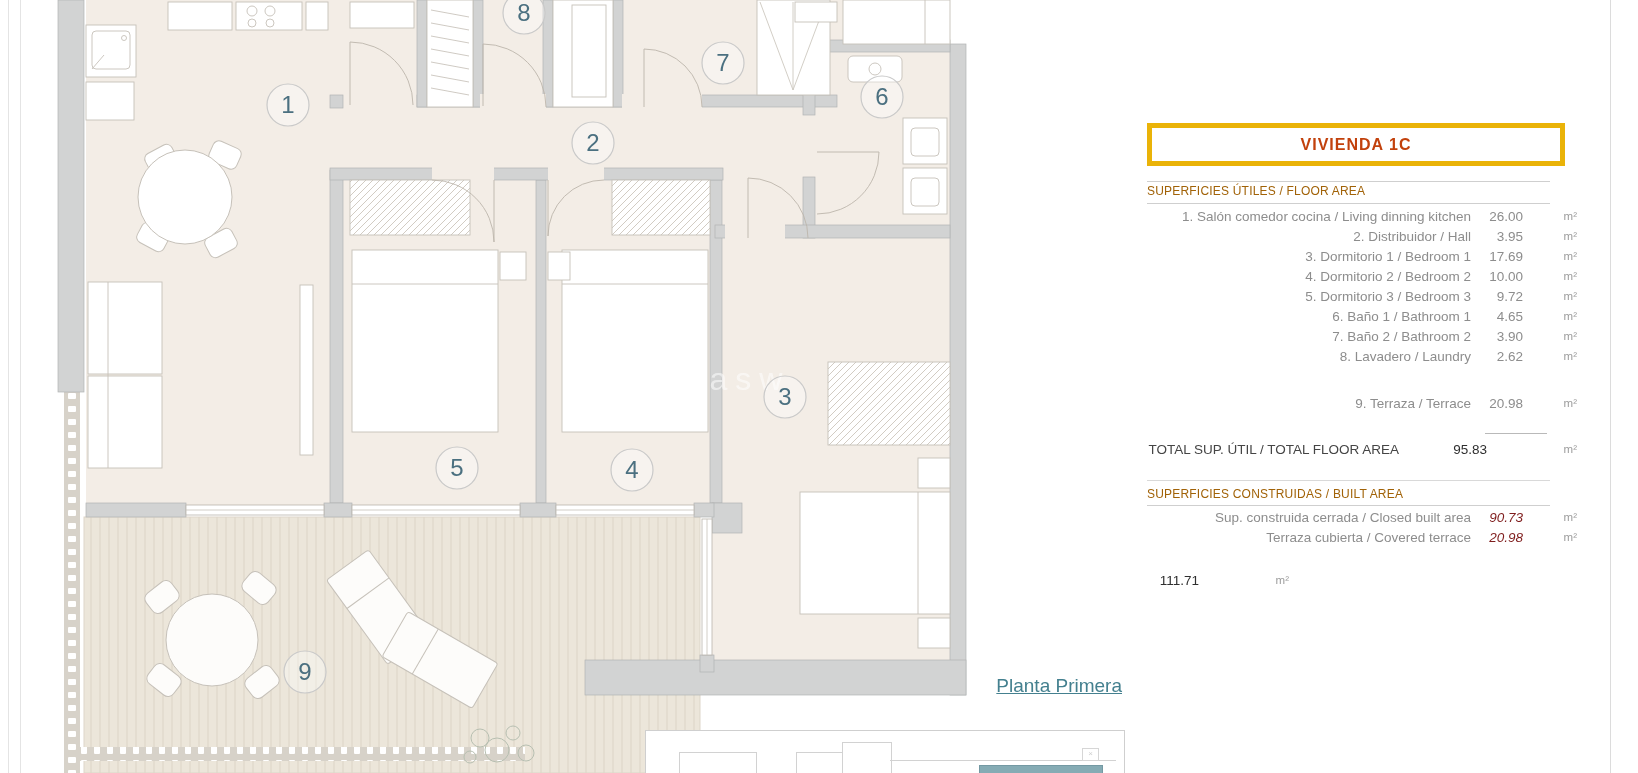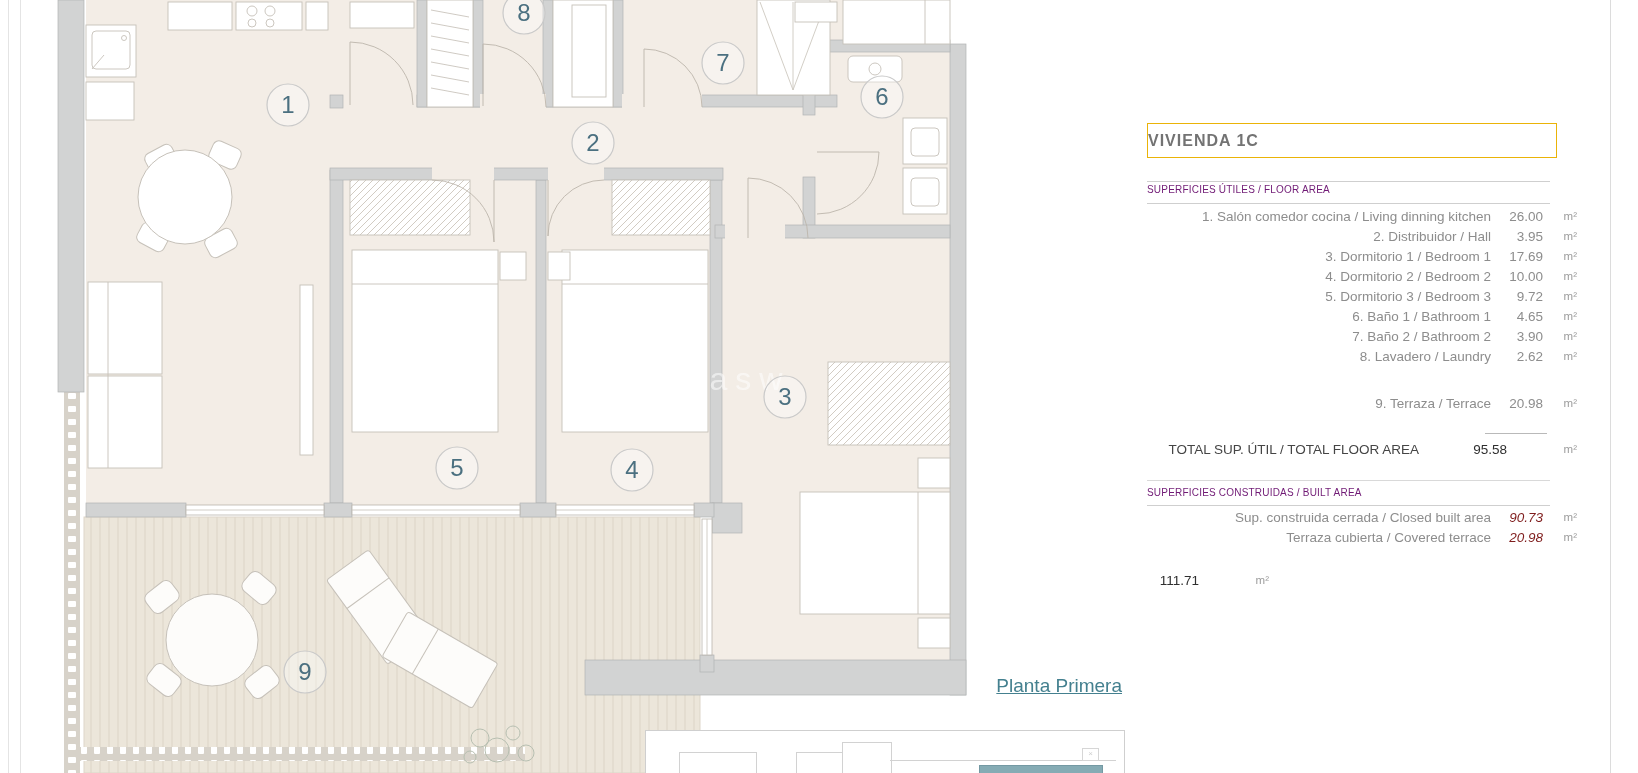--- a/index.html
+++ b/index.html
@@ -2,30 +2,30 @@
 <html><head>
 <meta charset="utf-8">
 <style>
   html,body{margin:0;padding:0;background:#ffffff;}
   body{width:1638px;height:773px;position:relative;overflow:hidden;
        font-family:"Liberation Sans", sans-serif;}
   .abs{position:absolute;}
   .vline{position:absolute;top:0;width:1px;height:773px;background:#e4e4e4;}
   
   .unit-header{position:absolute;left:1147px;top:123px;width:408px;height:33px;
-      border:1px solid #eab308;background:#fff;display:flex;align-items:center;justify-content:flex-start;
-      font-size:16px;font-weight:bold;color:#737373;letter-spacing:1px;}
+      border:5px solid #eab308;background:#fff;display:flex;align-items:center;justify-content:center;
+      font-size:16px;font-weight:bold;color:#c2410c;letter-spacing:1px;}
   .hline{position:absolute;height:1px;background:#cfcfcf;}
-  .sec-title{position:absolute;left:1147px;width:430px;font-size:10px;color:#701a75;
+  .sec-title{position:absolute;left:1147px;width:430px;font-size:12px;color:#a16207;
       letter-spacing:.2px;}
   .rows{position:absolute;left:1147px;width:430px;}
   .row{display:flex;height:20px;align-items:center;font-size:13.5px;color:#8d8d8d;}
   .row .lbl{flex:1;white-space:nowrap;text-align:right;}
   .row .val{width:52px;text-align:right;}
-  .row .unit{width:34px;text-align:right;font-size:11.5px;color:#9c9c9c;}
+  .row .unit{width:34px;text-align:right;font-size:11.5px;color:#9c9c9c;padding-left:20px;}
   .row.dark{color:#454545;gap:36px;}
   .row.dark .val{color:#2f2f2f;}
   .row.valdark .val{color:#7f1d1d;font-style:italic;}
   .floor-label{position:absolute;left:822px;top:674px;width:300px;text-align:right;}
   .floor-label .es{font-size:19px;color:#44808f;line-height:23px;text-decoration:underline;}
   .floor-label .en{font-size:16px;color:#a2a2a2;line-height:21px;}
   
   .keyplan{position:absolute;left:645px;top:730px;width:478px;height:43px;
       border:1px solid #cfcfcf;border-bottom:none;background:#fff;overflow:hidden;}
   .kp-shape{position:absolute;border:1px solid #d2d2d2;background:#fff;}
@@ -345,21 +345,21 @@
     <span class="lbl">9. Terraza / Terrace</span>
     <span class="val">20.98</span>
     <span class="unit">m²</span>
   </div>
 </div>
 
 <div class="hline" style="left:1485px;top:433px;width:62px;background:#b9b9b9"></div>
 <div class="rows" style="top:438px">
   <div class="row dark" style="height:22px">
     <span class="lbl">TOTAL SUP. ÚTIL / TOTAL FLOOR AREA</span>
-    <span class="val">95.58</span>
+    <span class="val">95.83</span>
     <span class="unit">m²</span>
   </div>
 </div>
 
 <div class="hline" style="left:1147px;top:480px;width:403px;background:#d9d9d9"></div>
 <div class="sec-title" style="top:487px">SUPERFICIES CONSTRUIDAS / BUILT AREA</div>
 <div class="hline" style="left:1147px;top:505px;width:403px"></div>
 
 <div class="rows" style="top:507px">
   <div class="row valdark">

